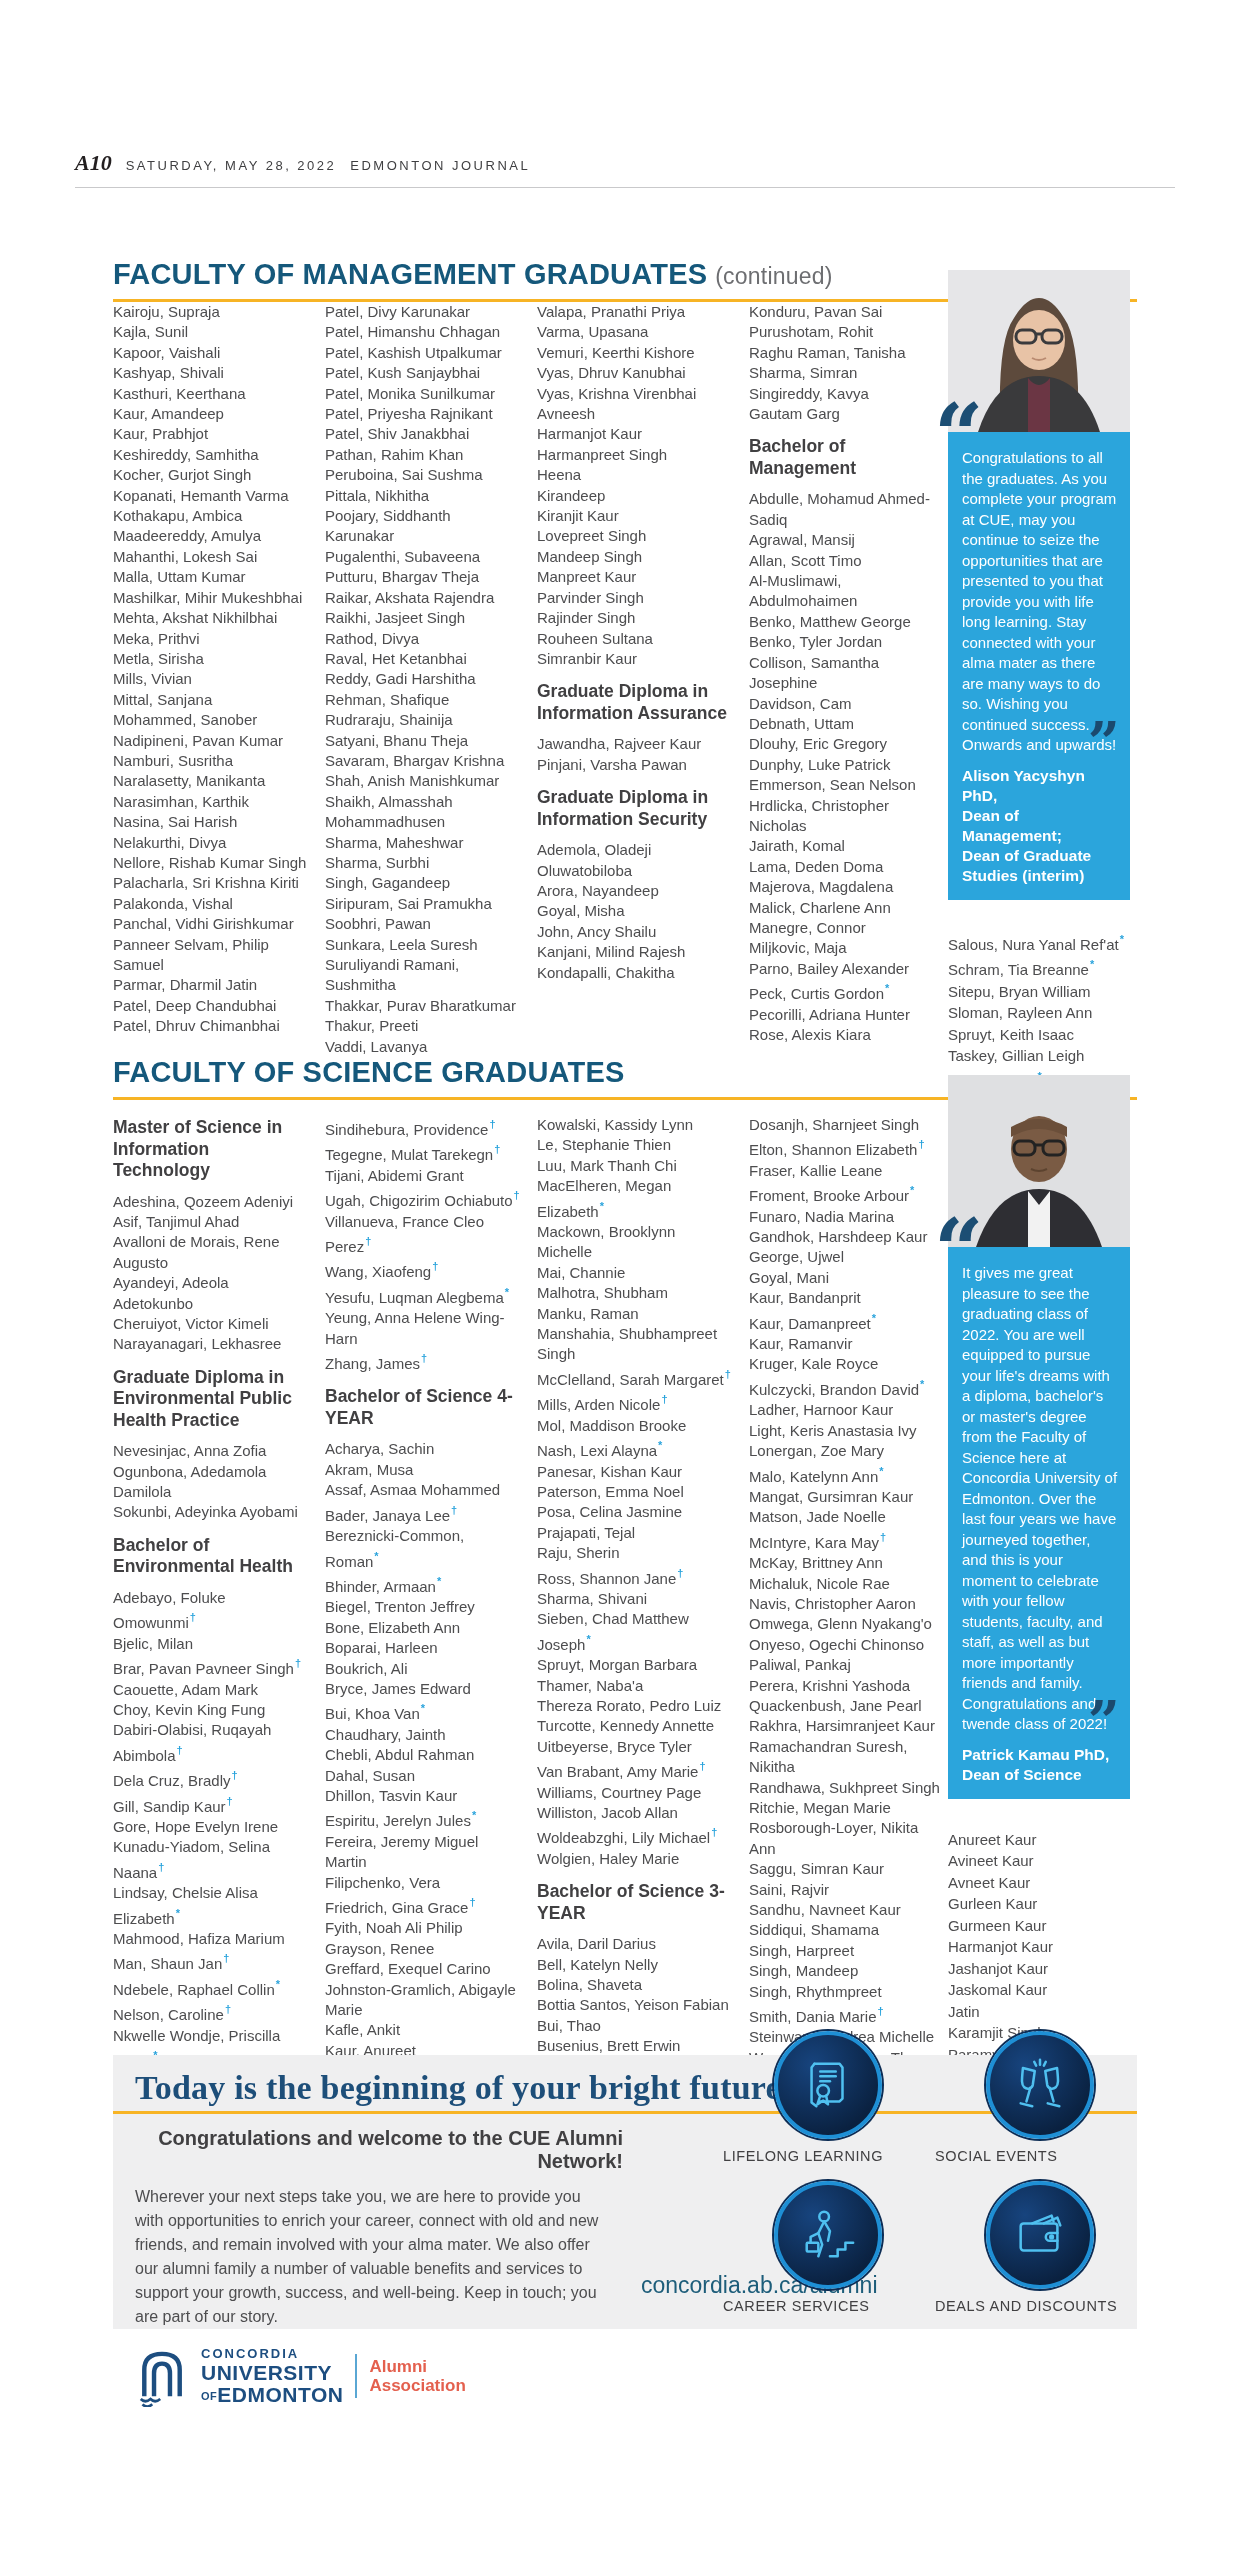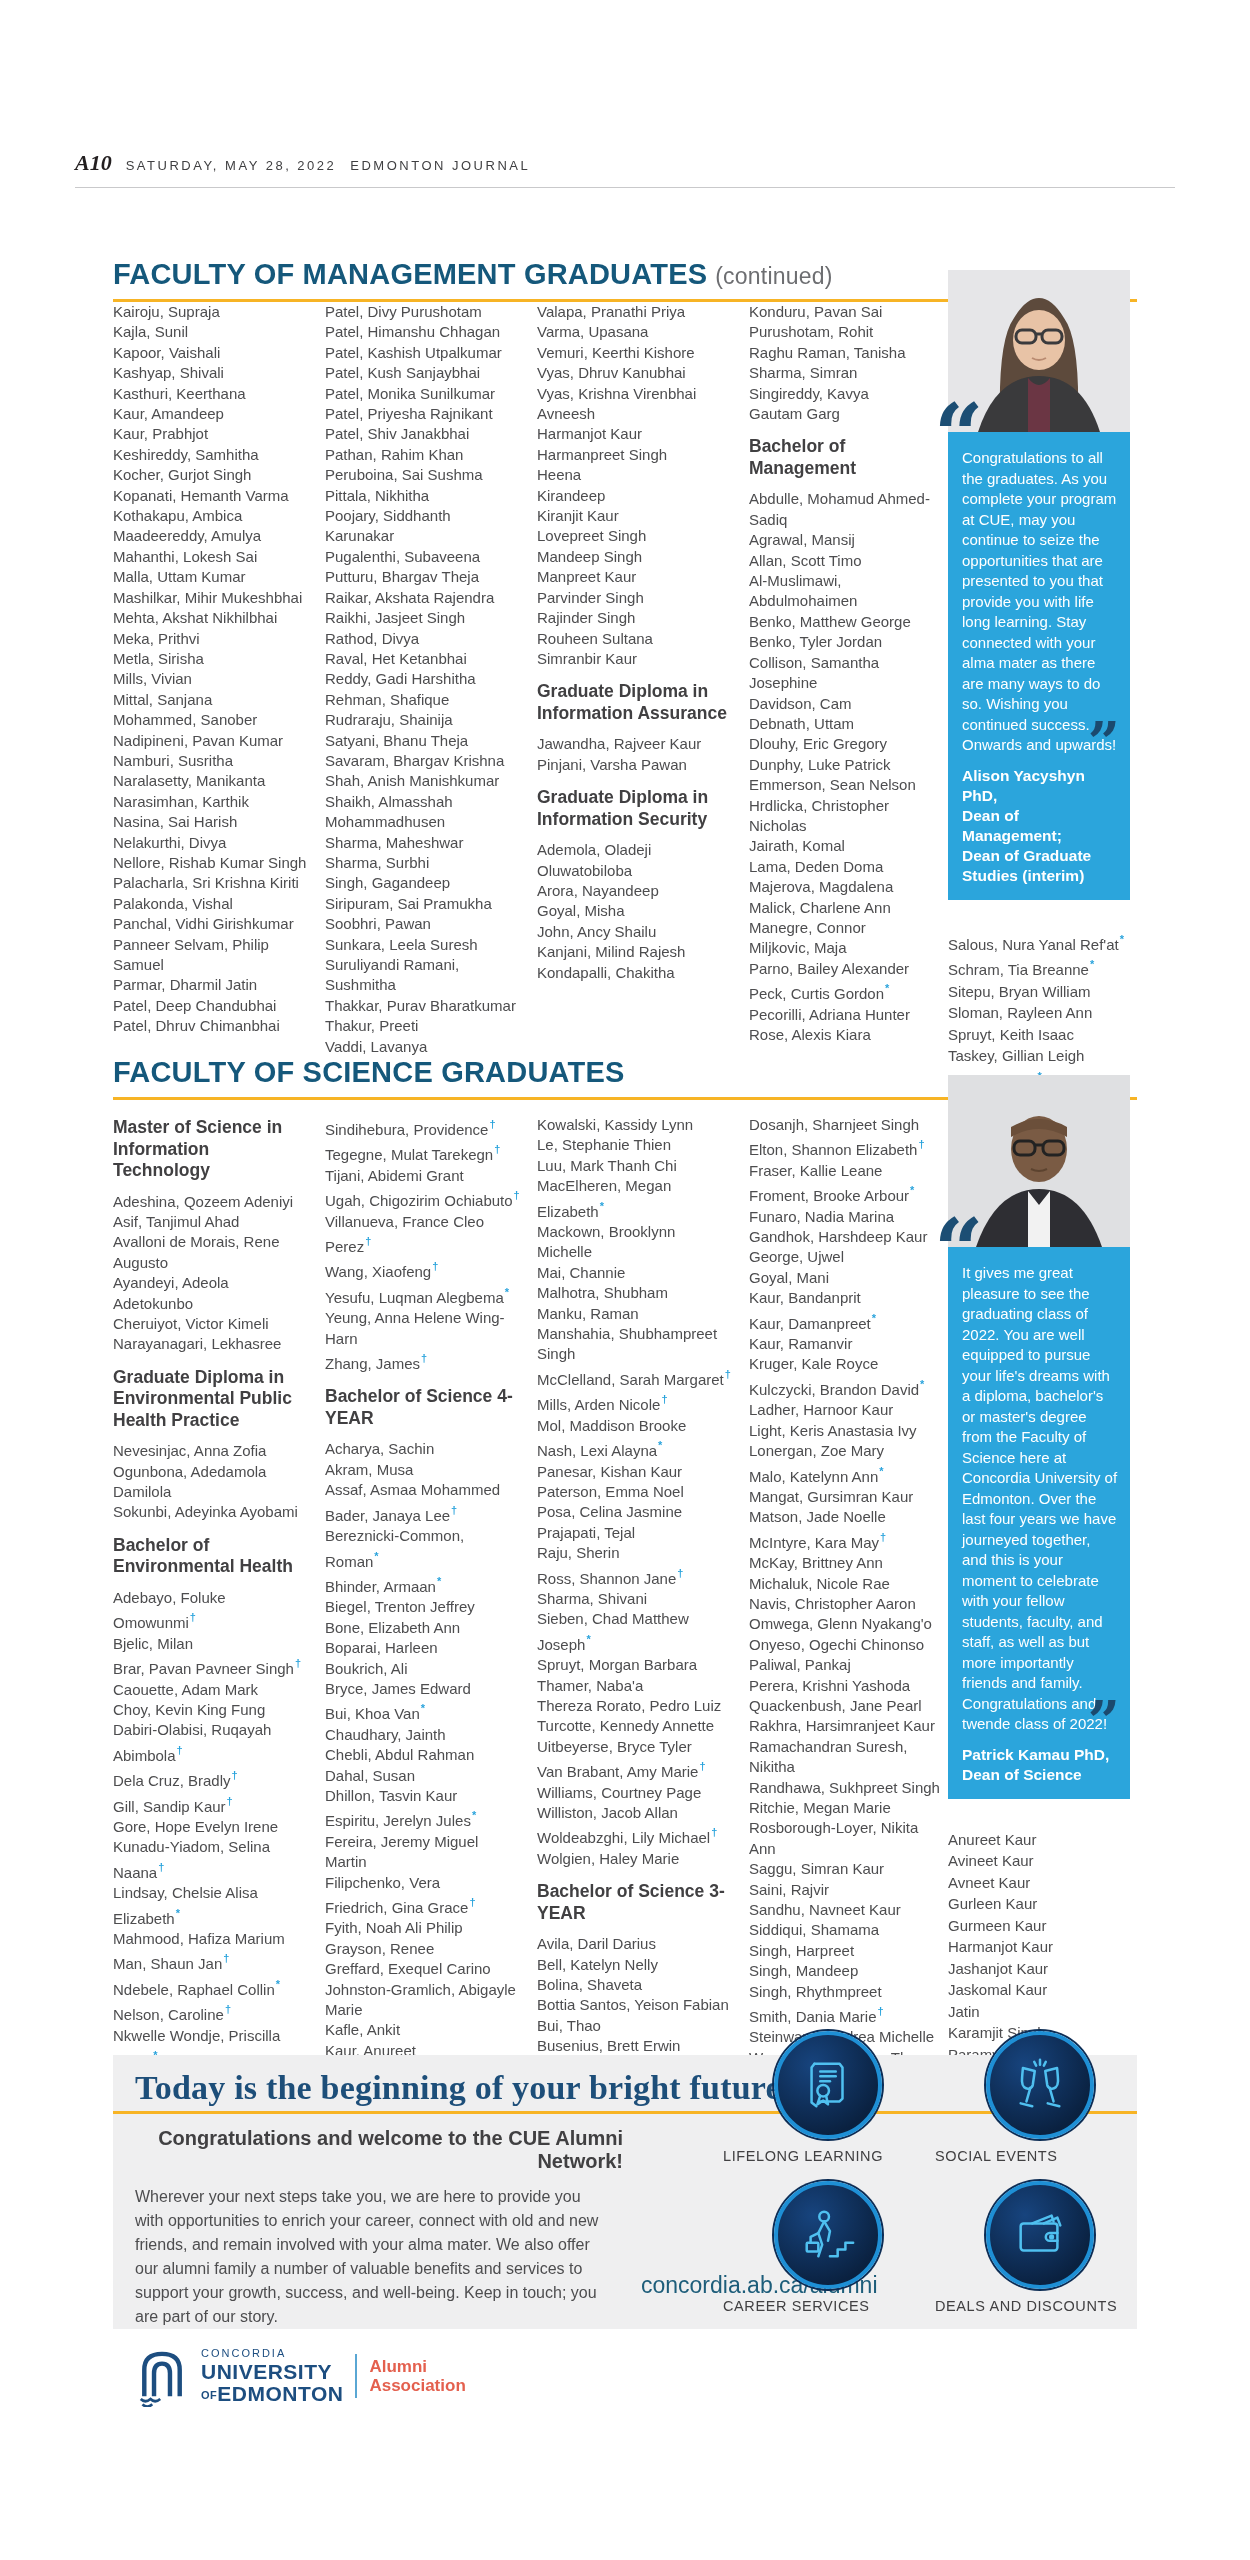--- a/index.html
+++ b/index.html
@@ -44,21 +44,21 @@
   
   .banner{position:absolute;left:113px;top:2055px;width:1024px;height:274px;background:#efeff0;}
   .banner-headline{position:absolute;left:22px;top:14px;font-family:"Liberation Serif",serif;
     font-weight:bold;font-size:34px;color:#1d4e79;letter-spacing:0.2px;}
   .banner-gold{position:absolute;left:0;top:56px;width:100%;height:3px;background:#f7b425;}
   .banner-left{position:absolute;left:22px;top:72px;width:488px;}
   .banner-subhead{font-size:20px;font-weight:bold;color:#414042;text-align:right;}
   .banner-body{margin-top:12px;font-size:16px;line-height:24px;color:#4d4d4f;width:478px;}
   .logo-row{margin-top:16px;display:flex;align-items:center;gap:12px;}
   .logo-text{line-height:1;color:#1d4e80;}
-  .logo-l1{font-size:11px;letter-spacing:2px;font-weight:400;}
+  .logo-l1{font-size:13px;letter-spacing:2px;font-weight:700;}
   .logo-l2{font-size:21px;font-weight:bold;letter-spacing:0.5px;margin-top:2px;}
   .logo-l3{font-size:21px;font-weight:bold;letter-spacing:0.5px;margin-top:1px;}
   .logo-of{font-size:11px;vertical-align:2px;}
   .logo-div{width:2px;height:44px;background:#5aa7d4;}
   .assoc{color:#e4604e;font-weight:bold;font-size:17px;line-height:19px;}
   .banner-url{position:absolute;left:528px;bottom:30px;font-size:23px;color:#1d5d7a;}
 
   .tile{position:absolute;width:210px;text-align:left;}
   .tile-circle{width:100px;height:100px;border-radius:50%;margin:0 auto;
     background:radial-gradient(circle at 35% 30%, #17447e, #0a2140 75%);
@@ -114,21 +114,21 @@
       <div class="name-line">Nellore, Rishab Kumar Singh</div>
       <div class="name-line">Palacharla, Sri Krishna Kiriti</div>
       <div class="name-line">Palakonda, Vishal</div>
       <div class="name-line">Panchal, Vidhi Girishkumar</div>
       <div class="name-line">Panneer Selvam, Philip Samuel</div>
       <div class="name-line">Parmar, Dharmil Jatin</div>
       <div class="name-line">Patel, Deep Chandubhai</div>
       <div class="name-line">Patel, Dhruv Chimanbhai</div>
     </div>
   <div class="col">
-      <div class="name-line">Patel, Divy Purushotam</div>
+      <div class="name-line">Patel, Divy Karunakar</div>
       <div class="name-line">Patel, Himanshu Chhagan</div>
       <div class="name-line">Patel, Kashish Utpalkumar</div>
       <div class="name-line">Patel, Kush Sanjaybhai</div>
       <div class="name-line">Patel, Monika Sunilkumar</div>
       <div class="name-line">Patel, Priyesha Rajnikant</div>
       <div class="name-line">Patel, Shiv Janakbhai</div>
       <div class="name-line">Pathan, Rahim Khan</div>
       <div class="name-line">Peruboina, Sai Sushma</div>
       <div class="name-line">Pittala, Nikhitha</div>
       <div class="name-line">Poojary, Siddhanth Karunakar</div>

